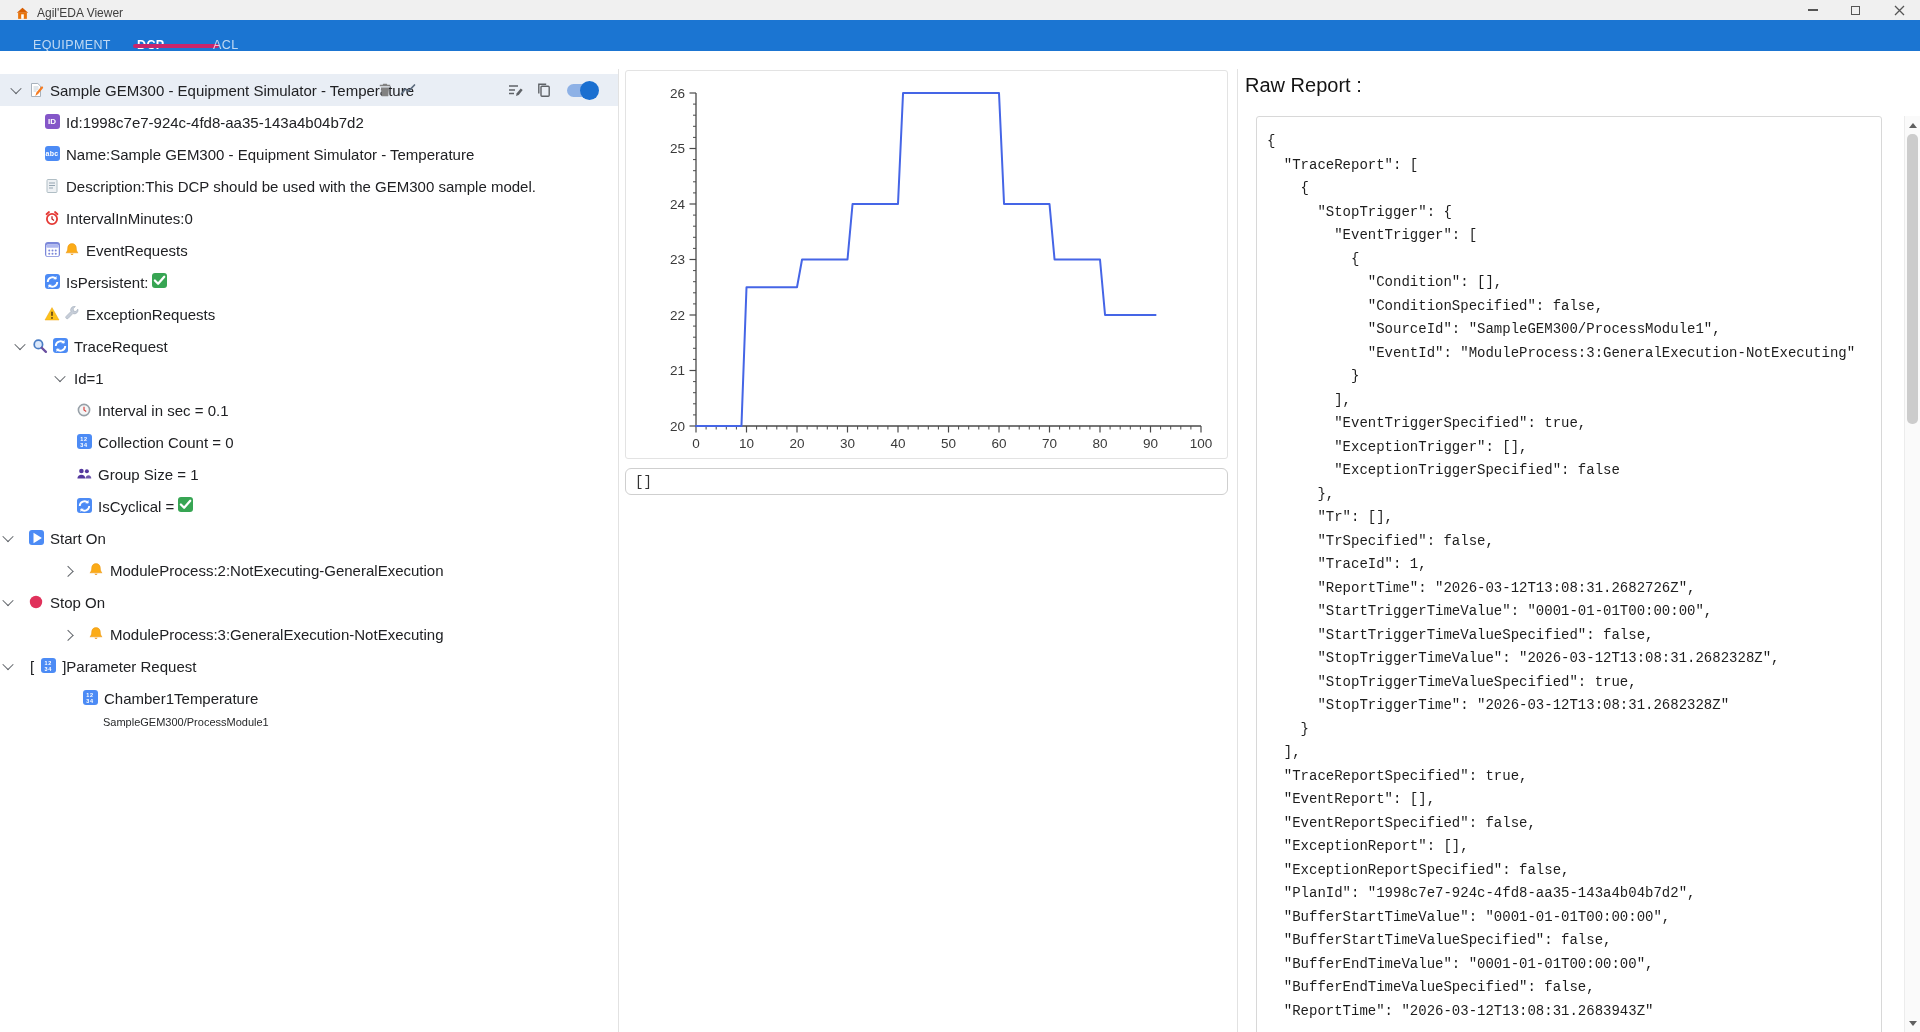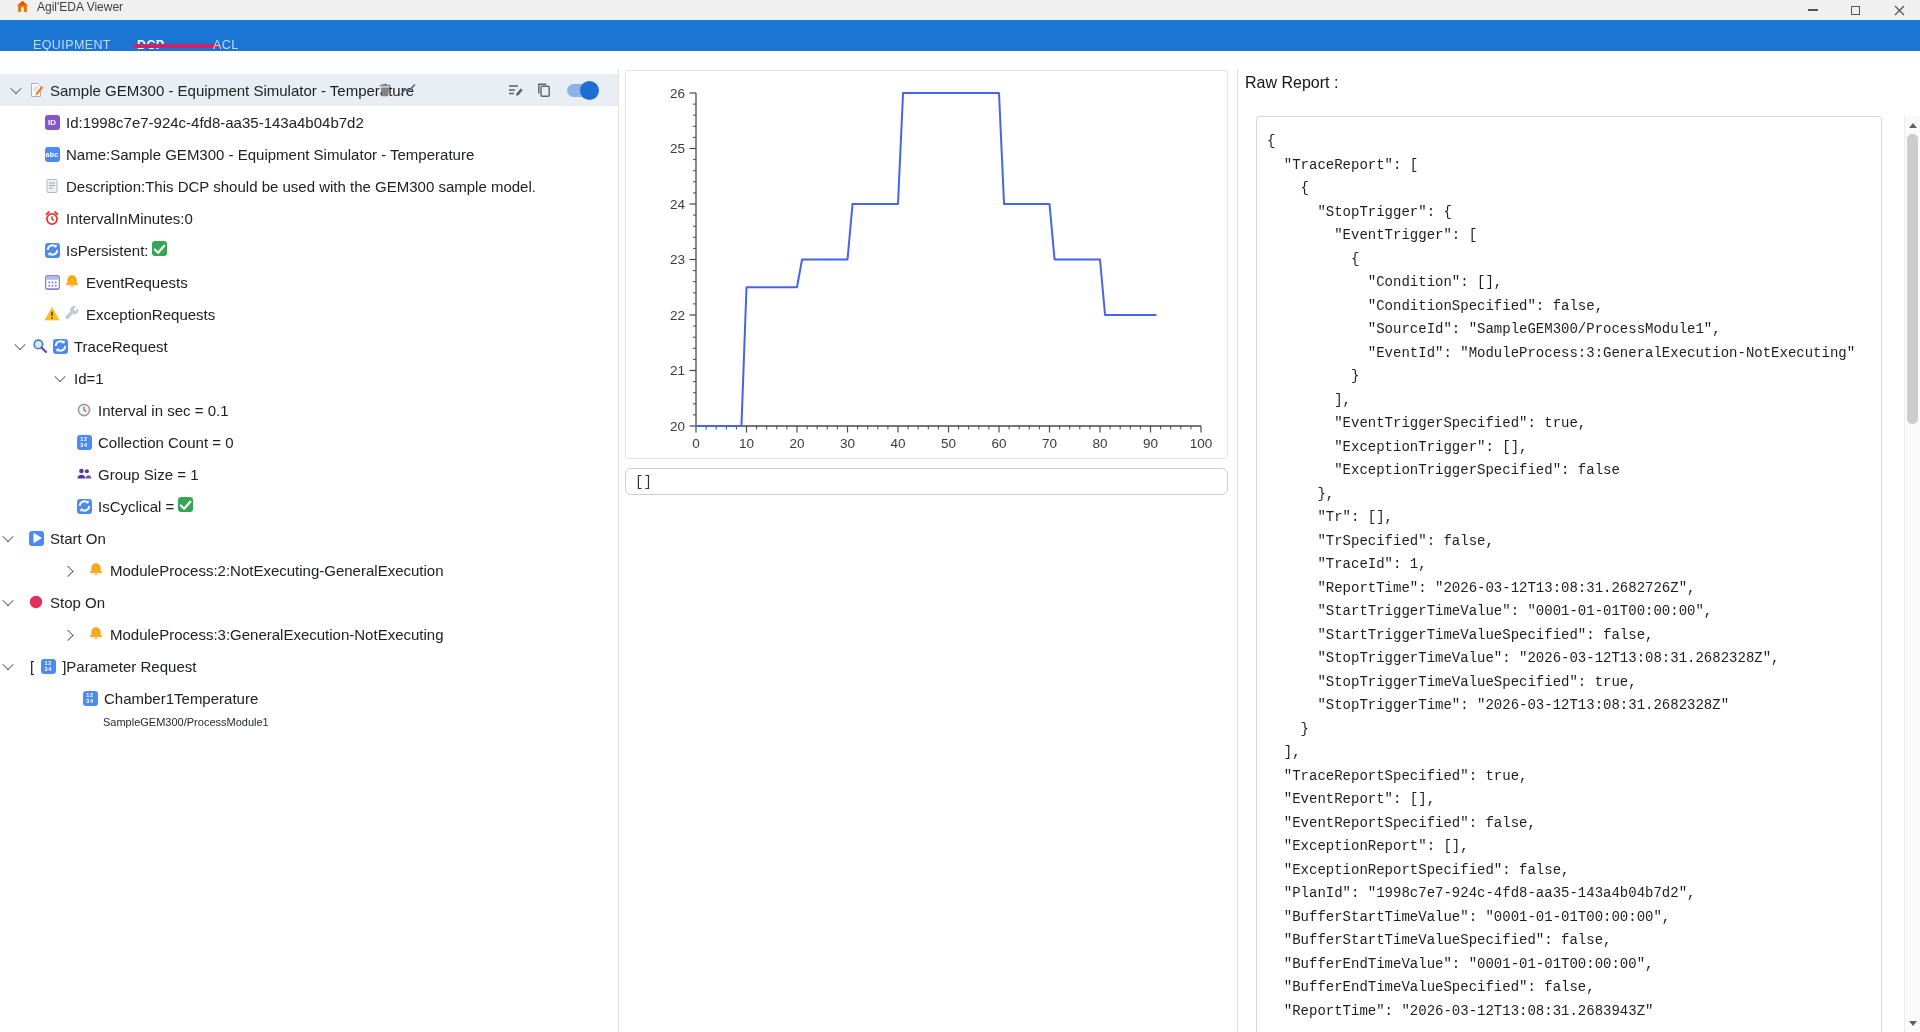--- a/index.html
+++ b/index.html
@@ -1,21 +1,21 @@
 <!DOCTYPE html>
 <html><head>
 <meta charset="utf-8">
 <style>
   html,body{margin:0;padding:0;width:1920px;height:1032px;overflow:hidden;background:#fff;
     font-family:"Liberation Sans", sans-serif;-webkit-font-smoothing:antialiased;}
   .app{position:relative;width:1920px;height:1032px;background:#fff;}
 
   
   .titlebar{position:absolute;left:0;top:0;width:100%;height:20px;background:#f0f0f0;
-    display:flex;align-items:flex-start;}
+    display:flex;align-items:flex-end;}
   .titlebar .appicon{width:13px;height:13px;margin-left:16px;display:inline-flex;}
   .titlebar .title{font-size:12px;color:#3f3f3f;margin-left:8px;}
   .wc{position:absolute;top:0;height:20px;width:30px;display:flex;align-items:center;justify-content:center;}
   .wc-min{right:92px;}.wc-max{right:50px;}.wc-close{right:6px;}
   .wc-min i{display:block;width:10px;height:1.5px;background:#555;}
   .wc-max i{display:block;width:9px;height:9px;border:1.2px solid #555;box-sizing:border-box;}
 
   
   .nav{position:absolute;left:0;top:20px;width:100%;height:31px;background:#1b75d2;}
   .tab{position:absolute;top:0;height:49px;display:flex;align-items:center;
@@ -28,21 +28,21 @@
   .tree-panel{position:absolute;left:0;top:69px;width:618px;bottom:0;overflow:hidden;padding-top:5px;box-sizing:border-box;}
 
   
   .trow{position:relative;height:32px;display:flex;align-items:center;font-size:15px;color:#202124;white-space:nowrap;}
   .trow .lbl{margin-left:6px;}
   .trow.selected{background:#e9eef5;width:611px;}
   .chevbox{width:16px;height:16px;display:inline-flex;align-items:center;justify-content:center;flex:none;}
   .chev{width:7px;height:7px;border-right:1.8px solid #5f6368;border-bottom:1.8px solid #5f6368;display:inline-block;}
   .chev.down{transform:rotate(45deg) translate(-1px,-1px);}
   .chev.right{transform:rotate(-45deg) translate(-1px,1px);}
-  .ic{width:16px;height:16px;display:inline-flex;align-items:center;justify-content:center;flex:none;margin-left:4px;}
+  .ic{width:16px;height:16px;display:inline-flex;align-items:flex-start;justify-content:center;flex:none;margin-left:4px;}
   .ic:first-child{margin-left:0;}
   .ic svg{width:16px;height:16px;}
   .badge{width:15px;height:15px;border-radius:3px;display:inline-flex;align-items:center;justify-content:center;
     color:#fff;font-weight:700;box-sizing:border-box;}
   .badge.blue{background:#4c8bf5;}
   .badge.purple{background:#8456c8;font-size:8px;}
   .badge.green{background:#37a553;}
   .badge.indigo{background:#7b87d9;}
   .badge.abc{font-size:7px;text-transform:lowercase;letter-spacing:.3px;}
   .badge.num{flex-direction:column;font-size:5.5px;line-height:6px;letter-spacing:.6px;}
@@ -60,21 +60,21 @@
   .toggle .knob{width:19px;height:19px;border-radius:50%;background:#1a6fd0;position:absolute;right:-2px;top:-3px;}
 
   
   .chart-card{position:absolute;left:625px;top:70px;width:603px;height:389px;background:#fff;
     border:1px solid #e3e3e3;border-radius:3px;box-sizing:border-box;}
   .bracket-box{position:absolute;left:625px;top:468px;width:603px;height:27px;border:1px solid #cfcfcf;
     border-radius:6px;box-sizing:border-box;display:flex;align-items:center;padding-left:9px;
     font-family:"Liberation Mono","DejaVu Sans Mono",monospace;font-size:14px;color:#333;background:#fff;}
 
   
-  .raw-title{position:absolute;left:1245px;top:74px;font-size:16px;font-weight:500;color:#141414;}
+  .raw-title{position:absolute;left:1245px;top:74px;font-size:20px;font-weight:500;color:#141414;}
   .json-box{position:absolute;left:1256px;top:116px;width:626px;height:960px;border:1px solid #d8d8d8;
     border-radius:3px;box-sizing:border-box;padding:13px 10px;overflow:hidden;background:#fff;}
   .jline{font-family:"Liberation Mono","DejaVu Sans Mono",monospace;font-size:14px;line-height:23.5px;
     color:#1d1d1d;white-space:pre;}
 
   
   .sbar{position:absolute;right:0;top:116px;bottom:0;width:15px;background:#fafafa;border-left:1px solid #ececec;}
   .sbar .arr{position:absolute;left:0;width:15px;height:14px;display:flex;align-items:center;justify-content:center;}
   .sbar .arr.up{top:2px;} .sbar .arr.dn{bottom:2px;}
   .tri-up{width:0;height:0;border-left:4px solid transparent;border-right:4px solid transparent;border-bottom:5px solid #606060;}
@@ -190,39 +190,20 @@
           <svg viewBox="0 0 16 16">
             <path d="M2.5 4.2 5 2M13.5 4.2 11 2" stroke="#e53935" stroke-width="1.8" stroke-linecap="round"></path>
             <circle cx="8" cy="9" r="5.1" fill="#fff" stroke="#e53935" stroke-width="1.8"></circle>
             <path d="M8 6.3V9l2 1.4" stroke="#b71c1c" stroke-width="1.2" fill="none"></path>
           </svg>
         </span>
         <span class="lbl">IntervalInMinutes:0</span>
       </div>
       <div class="trow k-prop">
         <span class="ic">
-          <span class="badge blue">
-            <svg width="11" height="11" viewBox="0 0 12 12" fill="none">
-              <path d="M2.2 6a3.8 3.8 0 0 1 6.6-2.5M9.8 6a3.8 3.8 0 0 1-6.6 2.5" stroke="#fff" stroke-width="1.5"></path>
-              <path d="M9.2 1.2v2.6H6.6z" fill="#fff"></path>
-              <path d="M2.8 10.8V8.2h2.6z" fill="#fff"></path>
-            </svg>
-          </span>
-        </span>
-        <span class="lbl">IsPersistent:</span>
-        <span class="chk"><span class="ic">
-            <span class="badge green">
-              <svg width="11" height="11" viewBox="0 0 12 12" fill="none">
-                <path d="M2.3 6.4 4.9 9 9.8 3.4" stroke="#fff" stroke-width="1.8" stroke-linecap="round" stroke-linejoin="round"></path>
-              </svg>
-            </span>
-          </span></span>
-      </div>
-      <div class="trow k-prop">
-        <span class="ic">
           <span class="badge indigo">
             <svg width="11" height="11" viewBox="0 0 12 12">
               <rect x="1" y="1.6" width="10" height="9.4" rx="1.2" fill="#fff"></rect>
               <rect x="1" y="1.6" width="10" height="2.6" rx="1" fill="#aeb7ef"></rect>
               <g fill="#7b87d9">
                 <circle cx="3.4" cy="6.3" r=".8"></circle>
                 <circle cx="6" cy="6.3" r=".8"></circle>
                 <circle cx="8.6" cy="6.3" r=".8"></circle>
                 <circle cx="3.4" cy="8.9" r=".8"></circle>
                 <circle cx="6" cy="8.9" r=".8"></circle>
@@ -231,20 +212,39 @@
             </svg>
           </span>
         </span>
         <span class="ic">
           <svg viewBox="0 0 16 16">
             <path d="M8 1.6c2.7 0 4.3 2 4.3 4.5 0 2.9.9 4 1.8 4.7H1.9c.9-.7 1.8-1.8 1.8-4.7C3.7 3.6 5.3 1.6 8 1.6z" fill="#fbab17" stroke="#e8930c" stroke-width=".5"></path>
             <path d="M6.4 11.8a1.7 1.7 0 0 0 3.2 0z" fill="#f09000"></path>
           </svg>
         </span>
         <span class="lbl">EventRequests</span>
+      </div>
+      <div class="trow k-prop">
+        <span class="ic">
+          <span class="badge blue">
+            <svg width="11" height="11" viewBox="0 0 12 12" fill="none">
+              <path d="M2.2 6a3.8 3.8 0 0 1 6.6-2.5M9.8 6a3.8 3.8 0 0 1-6.6 2.5" stroke="#fff" stroke-width="1.5"></path>
+              <path d="M9.2 1.2v2.6H6.6z" fill="#fff"></path>
+              <path d="M2.8 10.8V8.2h2.6z" fill="#fff"></path>
+            </svg>
+          </span>
+        </span>
+        <span class="lbl">IsPersistent:</span>
+        <span class="chk"><span class="ic">
+            <span class="badge green">
+              <svg width="11" height="11" viewBox="0 0 12 12" fill="none">
+                <path d="M2.3 6.4 4.9 9 9.8 3.4" stroke="#fff" stroke-width="1.8" stroke-linecap="round" stroke-linejoin="round"></path>
+              </svg>
+            </span>
+          </span></span>
       </div>
       <div class="trow k-prop">
         <span class="ic">
           <svg viewBox="0 0 16 16">
             <path d="M8 1.6 15 14H1z" fill="#fcc21b" stroke="#f0a411" stroke-width=".5" stroke-linejoin="round"></path>
             <rect x="7.2" y="5.4" width="1.6" height="4.6" rx=".8" fill="#5d4016"></rect>
             <circle cx="8" cy="11.9" r=".95" fill="#5d4016"></circle>
           </svg>
         </span>
         <span class="ic">

